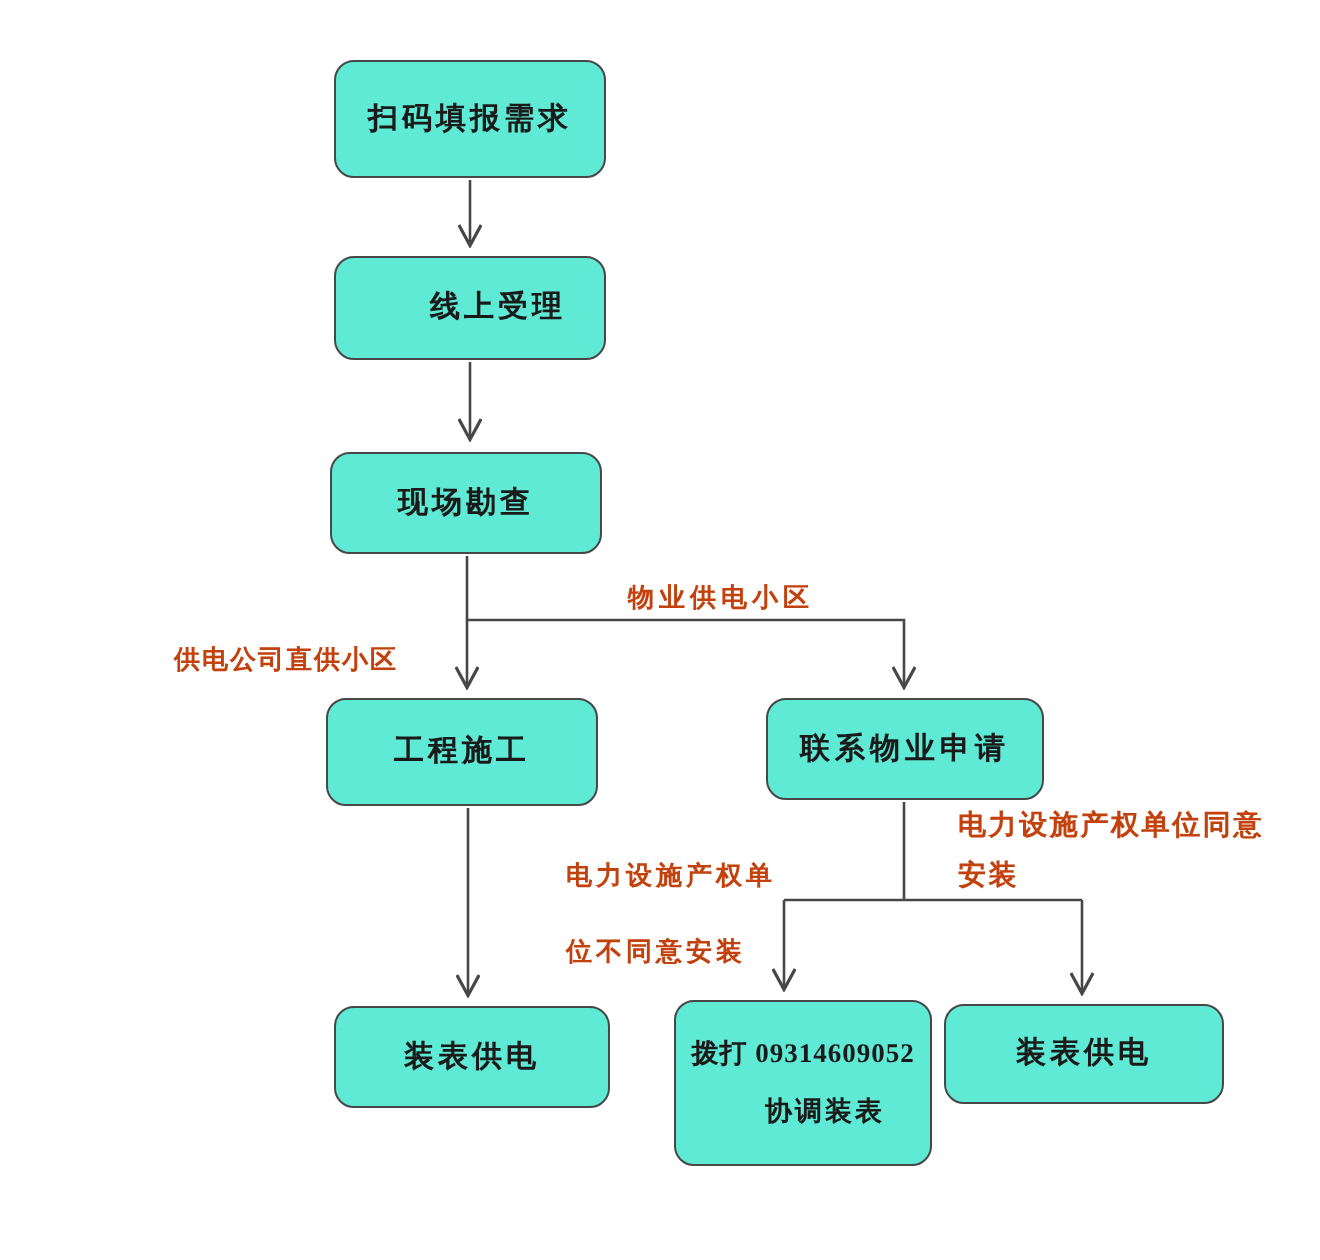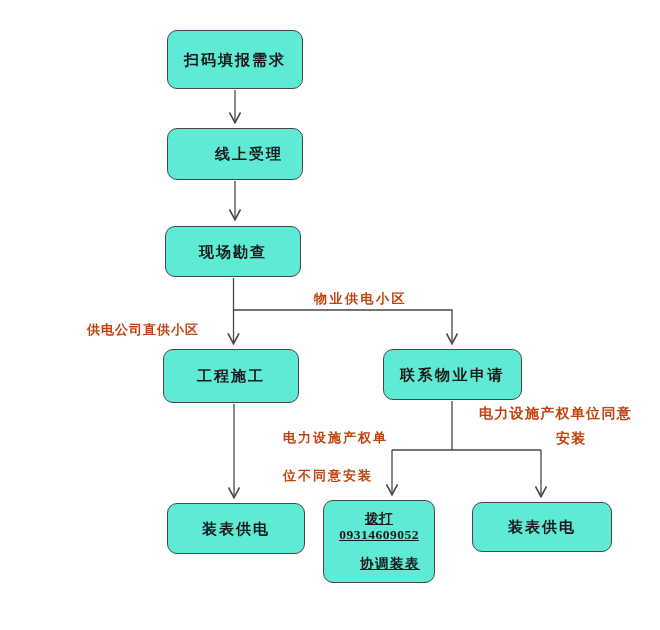--- a/index.html
+++ b/index.html
@@ -39,40 +39,40 @@
     letter-spacing: 2px;
     text-align: center;
     line-height: 1.2;
   }
   .node-scan         { left: 167px; top: 30px;  width: 136px; height: 59px; }
   .node-online       { left: 167px; top: 128px; width: 136px; height: 52px; padding-left: 28px; }
   .node-survey       { left: 165px; top: 226px; width: 136px; height: 51px; }
   .node-construction { left: 163px; top: 349px; width: 136px; height: 54px; }
   .node-contact      { left: 383px; top: 349px; width: 139px; height: 51px; letter-spacing: 2.5px; }
   .node-meter-left   { left: 167px; top: 503px; width: 138px; height: 51px; }
-  .node-call         { left: 323px; top: 500px; width: 112px; height: 83px;
-                       font-size: 13.5px; letter-spacing: 0.5px; text-decoration: underline; }
+  .node-call         { left: 337px; top: 500px; width: 129px; height: 83px;
+                       font-size: 13.5px; letter-spacing: 0.5px; }
   .node-call .call-line2 { margin-top: 12px; margin-left: 22px; letter-spacing: 1.5px; }
   .node-meter-right  { left: 472px; top: 502px; width: 140px; height: 50px; }
 
   .edge-label {
     position: absolute;
     font-size: 13px;
     letter-spacing: 2px;
     color: #c2410c;
     white-space: nowrap;
     line-height: 1.2;
     font-weight: bold;
   }
   .label-direct   { left: 87px;  top: 322px; letter-spacing: 1px; }
   .label-property { left: 314px; top: 291px; letter-spacing: 2.5px; }
   .label-disagree { left: 283px; top: 430px; }
   .label-disagree .line2 { display: block; margin-top: 22px; }
   .label-agree    { left: 479px; top: 406px; font-size: 14px; letter-spacing: 1.3px; }
-  .label-agree .line2 { display: block; margin-top: 8px; margin-left: 77px; }
+  .label-agree .line2 { display: block; margin-top: 8px; }
 </style>
 </head>
 <body>
 
 <div class="canvas">
 
   <svg class="connectors" viewBox="0 0 660 630" xmlns="http://www.w3.org/2000/svg">
     <defs>
       <marker id="arrow" viewBox="0 0 10 10" refX="8.2" refY="5" markerWidth="9.5" markerHeight="9.5" orient="auto-start-reverse">
         <path d="M0.5,0.5 L8.8,5 L0.5,9.5" fill="none" stroke="#474747" stroke-width="1.3"></path>

